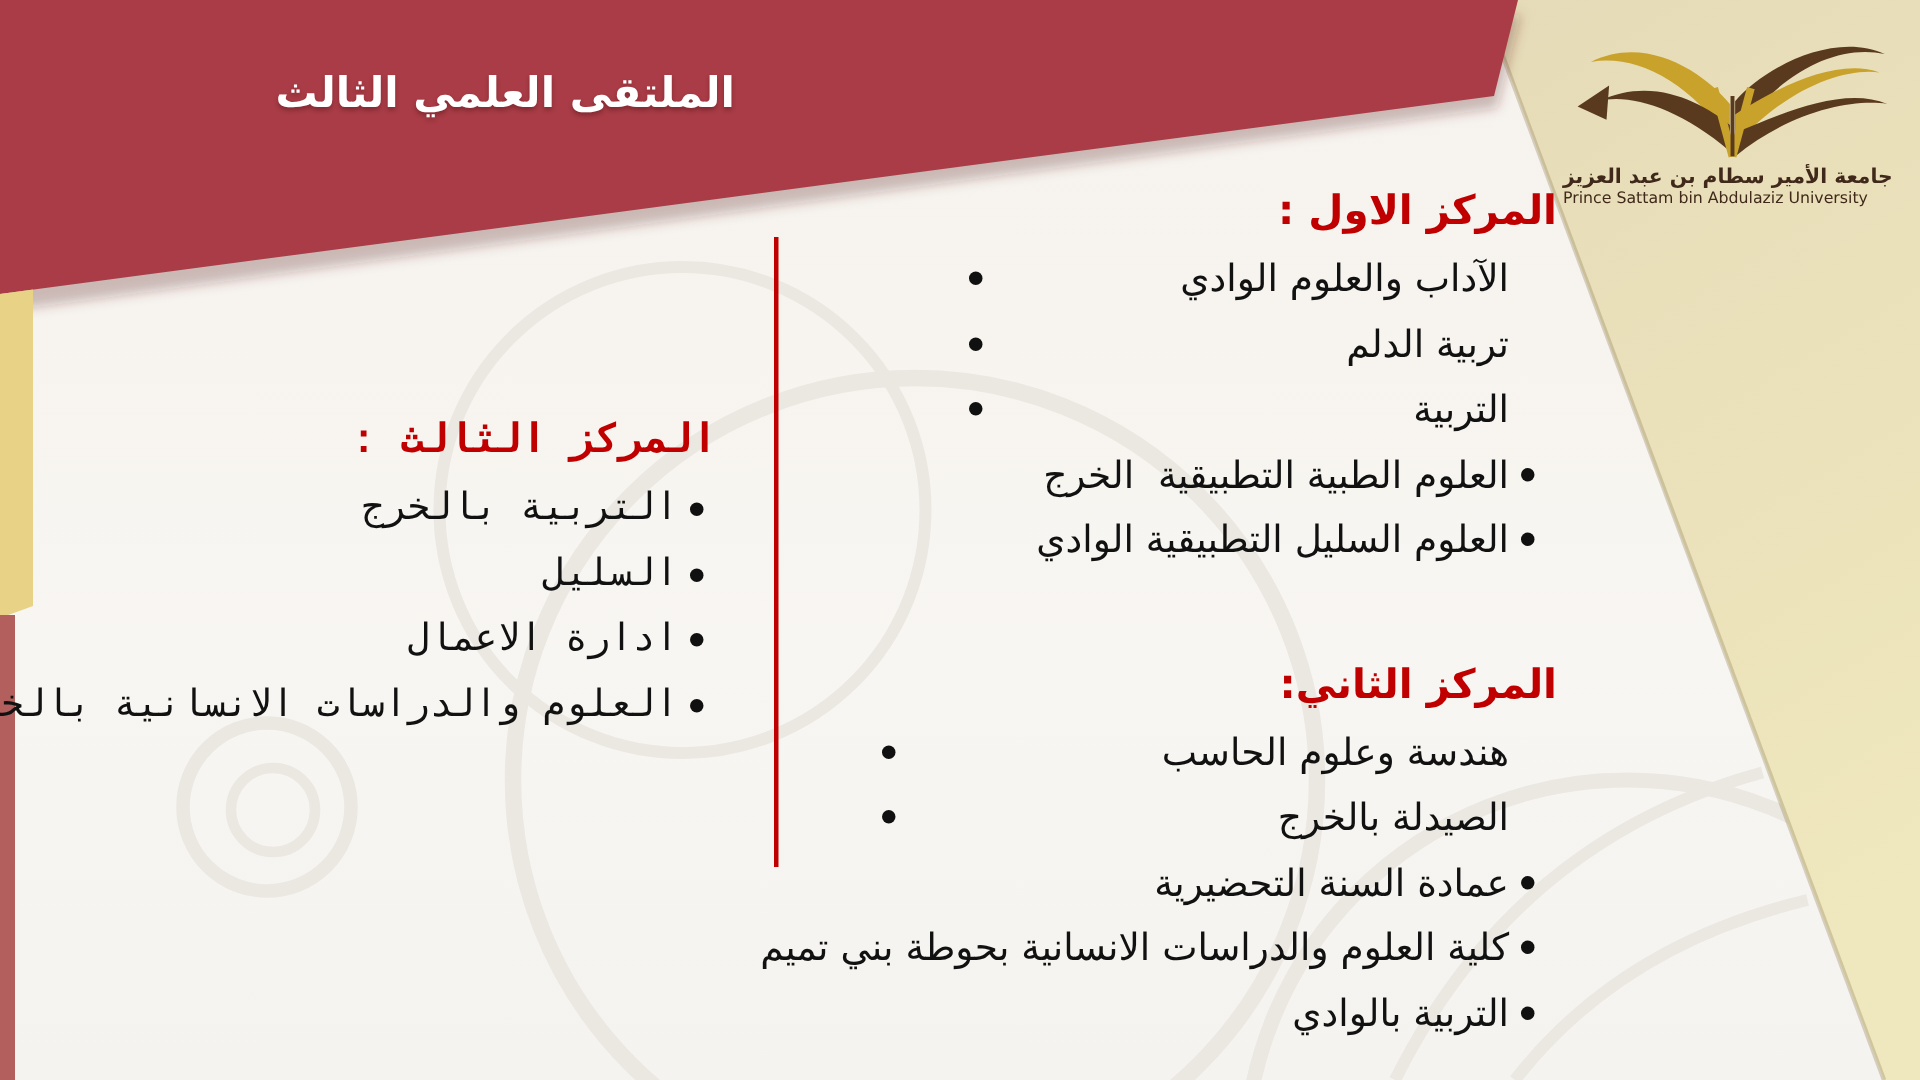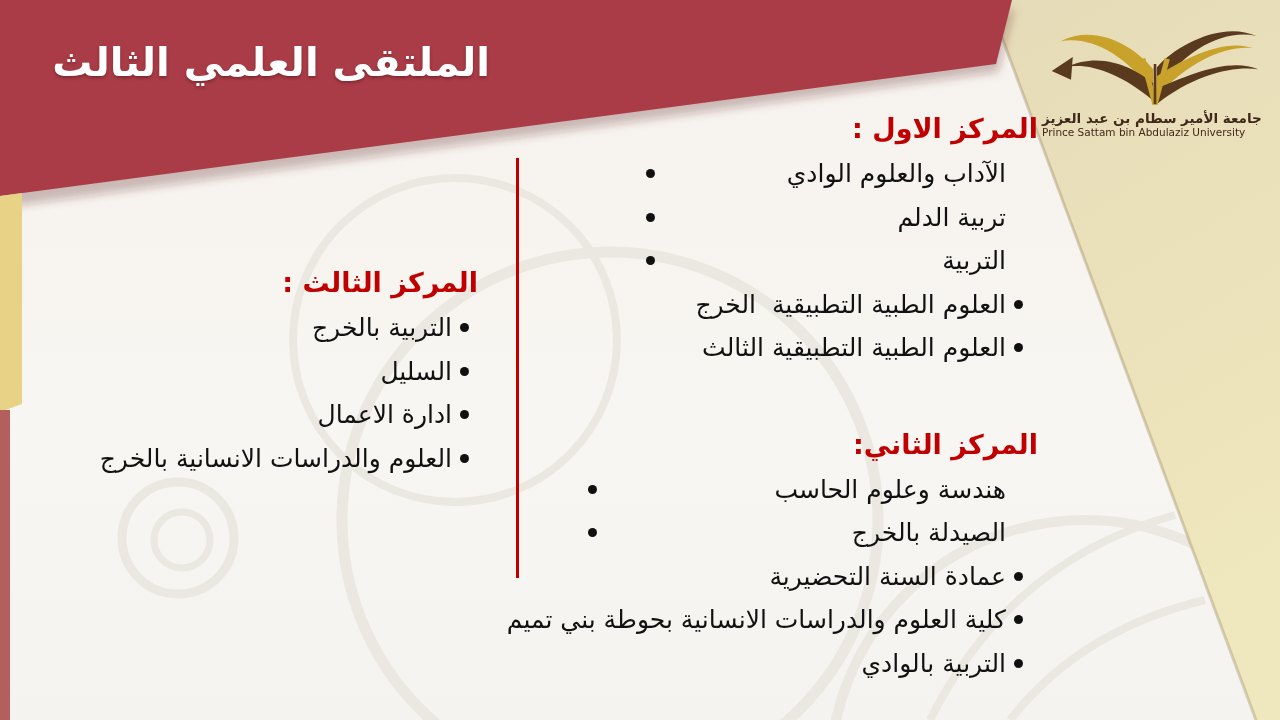--- a/index.html
+++ b/index.html
@@ -13,35 +13,35 @@
     position:relative; width:1280px; height:720px; overflow:hidden;
     background:linear-gradient(180deg,#f6f2ed 0%, #f8f6f2 60%, #f5f3ef 100%);
   }
   .bg{position:absolute; inset:0; z-index:0;}
   .layer{position:absolute; z-index:2;}
 
   
   .title{
     left:30px; top:26px; width:460px; height:76px;
     direction:rtl; text-align:right;
-    color:#ffffff; font-size:40px; font-weight:bold; line-height:72px;
+    color:#ffffff; font-size:28px; font-weight:bold; line-height:72px;
     text-shadow:0 2px 3px rgba(60,10,15,.35);
     white-space:nowrap;
   }
 
   
   .logo{left:1042px; top:18px; width:226px; height:132px; }
   .logo .book{display:block; margin:0 auto;}
   .logo .ar{font-size:13.5px; font-weight:bold; color:#40291a; line-height:16px; white-space:nowrap;}
   .logo .en{font-size:10.5px; color:#40291a; line-height:13px; white-space:nowrap;}
 
   
-  .col{direction:rtl; color:var(--text);}
+  .col{direction:rtl; color:var(--text);margin-top:12px;}
   .col-right{left:560px; top:106px; width:480px;}
-  .col-left{left:0px;  top:260px; width:480px;}
+  .col-left{left:0px;  top:260px; width:480px;font-family:Liberation Mono, monospace;}
   .sec-heading{
     display:block; font-size:27px; font-weight:bold; color:var(--heading);
     line-height:46px; padding-left:0; padding-right:2px; white-space:nowrap;
   }
   .items{display:block;}
   .gap{height:52px;}
   .li{
     position:relative; height:43.5px; line-height:43.5px;
     font-size:25px; white-space:nowrap; padding-right:34px;
   }
@@ -120,21 +120,21 @@
   <div class="layer vline"></div>
 
   <div class="layer col col-right">
     <section class="sec-first">
       <span class="sec-heading">المركز الاول :</span>
       <div class="items">
           <div class="li b-left"><span class="dot"></span><span class="txt">الآداب والعلوم الوادي</span></div>
           <div class="li b-left"><span class="dot"></span><span class="txt">تربية الدلم</span></div>
           <div class="li b-left"><span class="dot"></span><span class="txt">التربية</span></div>
           <div class="li b-right"><span class="dot"></span><span class="txt">العلوم الطبية التطبيقية &nbsp;الخرج</span></div>
-          <div class="li b-right"><span class="dot"></span><span class="txt">العلوم الطبية التطبيقية الثالث</span></div>
+          <div class="li b-right"><span class="dot"></span><span class="txt">العلوم السليل التطبيقية الوادي</span></div>
         </div>
     </section>
     <div class="gap"></div>
     <section class="sec-second">
       <span class="sec-heading">المركز الثاني:</span>
       <div class="items">
           <div class="li b-left"><span class="dot"></span><span class="txt">هندسة وعلوم الحاسب</span></div>
           <div class="li b-left"><span class="dot"></span><span class="txt">الصيدلة بالخرج</span></div>
           <div class="li b-right"><span class="dot"></span><span class="txt">عمادة السنة التحضيرية</span></div>
           <div class="li b-right"><span class="dot"></span><span class="txt">كلية العلوم والدراسات الانسانية بحوطة بني تميم</span></div>

